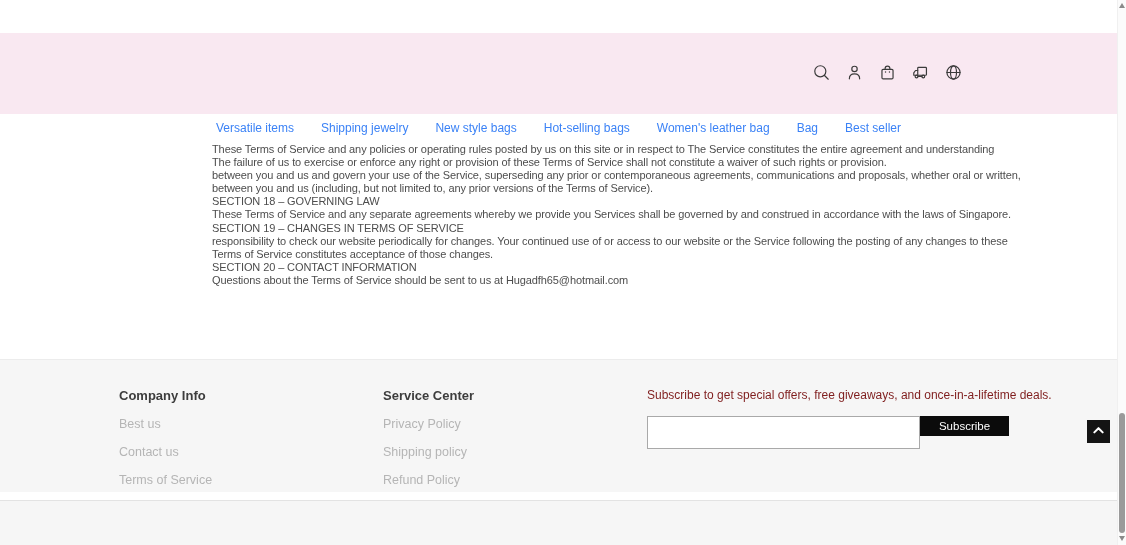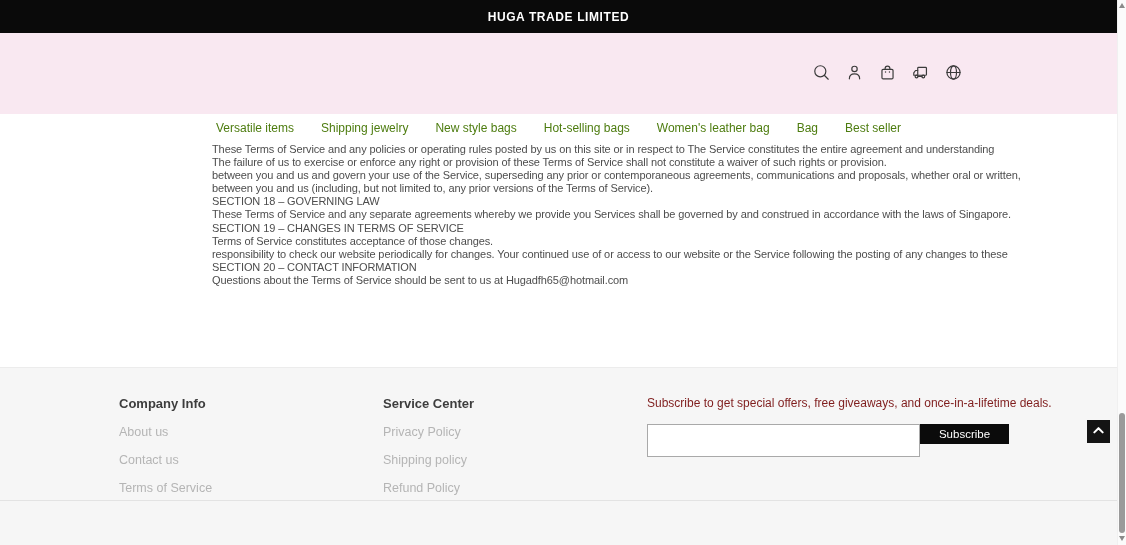--- a/index.html
+++ b/index.html
@@ -62,42 +62,42 @@
     left: 0; top: 114px;
     width: 1117px; height: 28px;
     background: #ffffff;
     display: flex;
     align-items: center;
     justify-content: center;
     gap: 27px;
   }
   .nav a {
     font-size: 12px;
-    color: #4d7c0f;
+    color: #3b82f6;
     text-decoration: none;
     white-space: nowrap;
     cursor: pointer;
   }
   
   .terms {
     position: absolute;
     left: 212px; top: 143px;
     width: 895px;
   }
   .terms .line {
     font-size: 11px;
     line-height: 13.1px;
     color: #4d4d4d;
     letter-spacing: -0.1px;
     white-space: nowrap;
   }
   
   .footer {
     position: absolute;
-    left: 0; top: 367px;
+    left: 0; top: 359px;
     width: 1117px; height: 133px;
     background: #f6f6f6;
     border-top: 1px solid #ececec;
     box-sizing: border-box;
   }
   .fcol { position: absolute; top: 28px; }
   .fcol-1 { left: 119px; }
   .fcol-2 { left: 383px; }
   .fcol-3 { left: 647px; }
   .fcol-title {
@@ -195,23 +195,20 @@
     border-radius: 3px;
     cursor: pointer;
   }
 </style>
 </head>
 <body>
 
 <div class="stage">
   <div class="page">
 
-    <div class="topbar">
-      <span class="topbar-title">HUGA TRADE LIMITED</span>
-    </div>
 
     <div class="pinkbar">
       <div class="header-icons">
         <span class="hicon">
           <svg viewBox="0 0 24 24">
               <circle cx="10.5" cy="10.5" r="7"></circle>
               <line x1="15.8" y1="15.8" x2="20.5" y2="20.5"></line>
             </svg>
         </span>
         <span class="hicon">
@@ -258,30 +255,30 @@
     </nav>
 
     <div class="terms">
       <div class="line">These Terms of Service and any policies or operating rules posted by us on this site or in respect to The Service constitutes the entire agreement and understanding</div>
       <div class="line">The failure of us to exercise or enforce any right or provision of these Terms of Service shall not constitute a waiver of such rights or provision.</div>
       <div class="line">between you and us and govern your use of the Service, superseding any prior or contemporaneous agreements, communications and proposals, whether oral or written,</div>
       <div class="line">between you and us (including, but not limited to, any prior versions of the Terms of Service).</div>
       <div class="line">SECTION 18 – GOVERNING LAW</div>
       <div class="line">These Terms of Service and any separate agreements whereby we provide you Services shall be governed by and construed in accordance with the laws of Singapore.</div>
       <div class="line">SECTION 19 – CHANGES IN TERMS OF SERVICE</div>
+      <div class="line">responsibility to check our website periodically for changes. Your continued use of or access to our website or the Service following the posting of any changes to these</div>
       <div class="line">Terms of Service constitutes acceptance of those changes.</div>
-      <div class="line">responsibility to check our website periodically for changes. Your continued use of or access to our website or the Service following the posting of any changes to these</div>
       <div class="line">SECTION 20 – CONTACT INFORMATION</div>
       <div class="line">Questions about the Terms of Service should be sent to us at Hugadfh65@hotmail.com</div>
     </div>
 
     <footer class="footer">
       <div class="fcol fcol-1">
         <div class="fcol-title">Company Info</div>
-        <a>About us</a>
+        <a>Best us</a>
         <a>Contact us</a>
         <a>Terms of Service</a>
       </div>
       <div class="fcol fcol-2">
         <div class="fcol-title">Service Center</div>
         <a>Privacy Policy</a>
         <a>Shipping policy</a>
         <a>Refund Policy</a>
       </div>
       <div class="fcol fcol-3">

